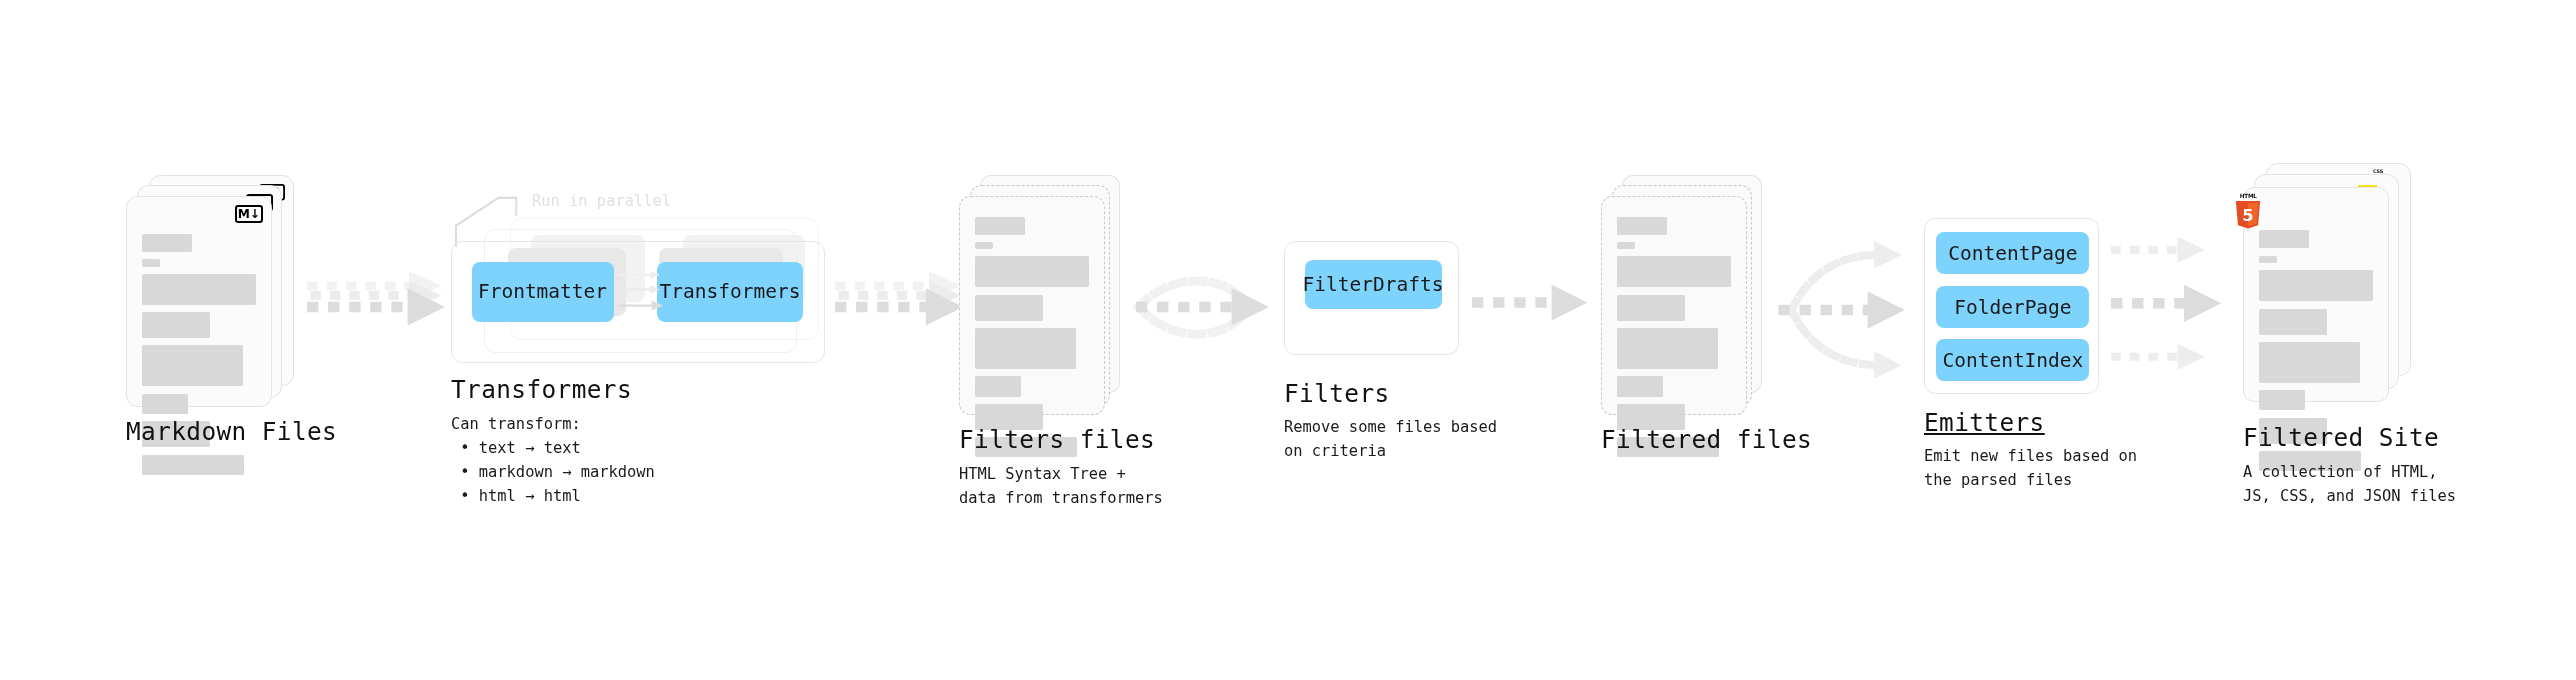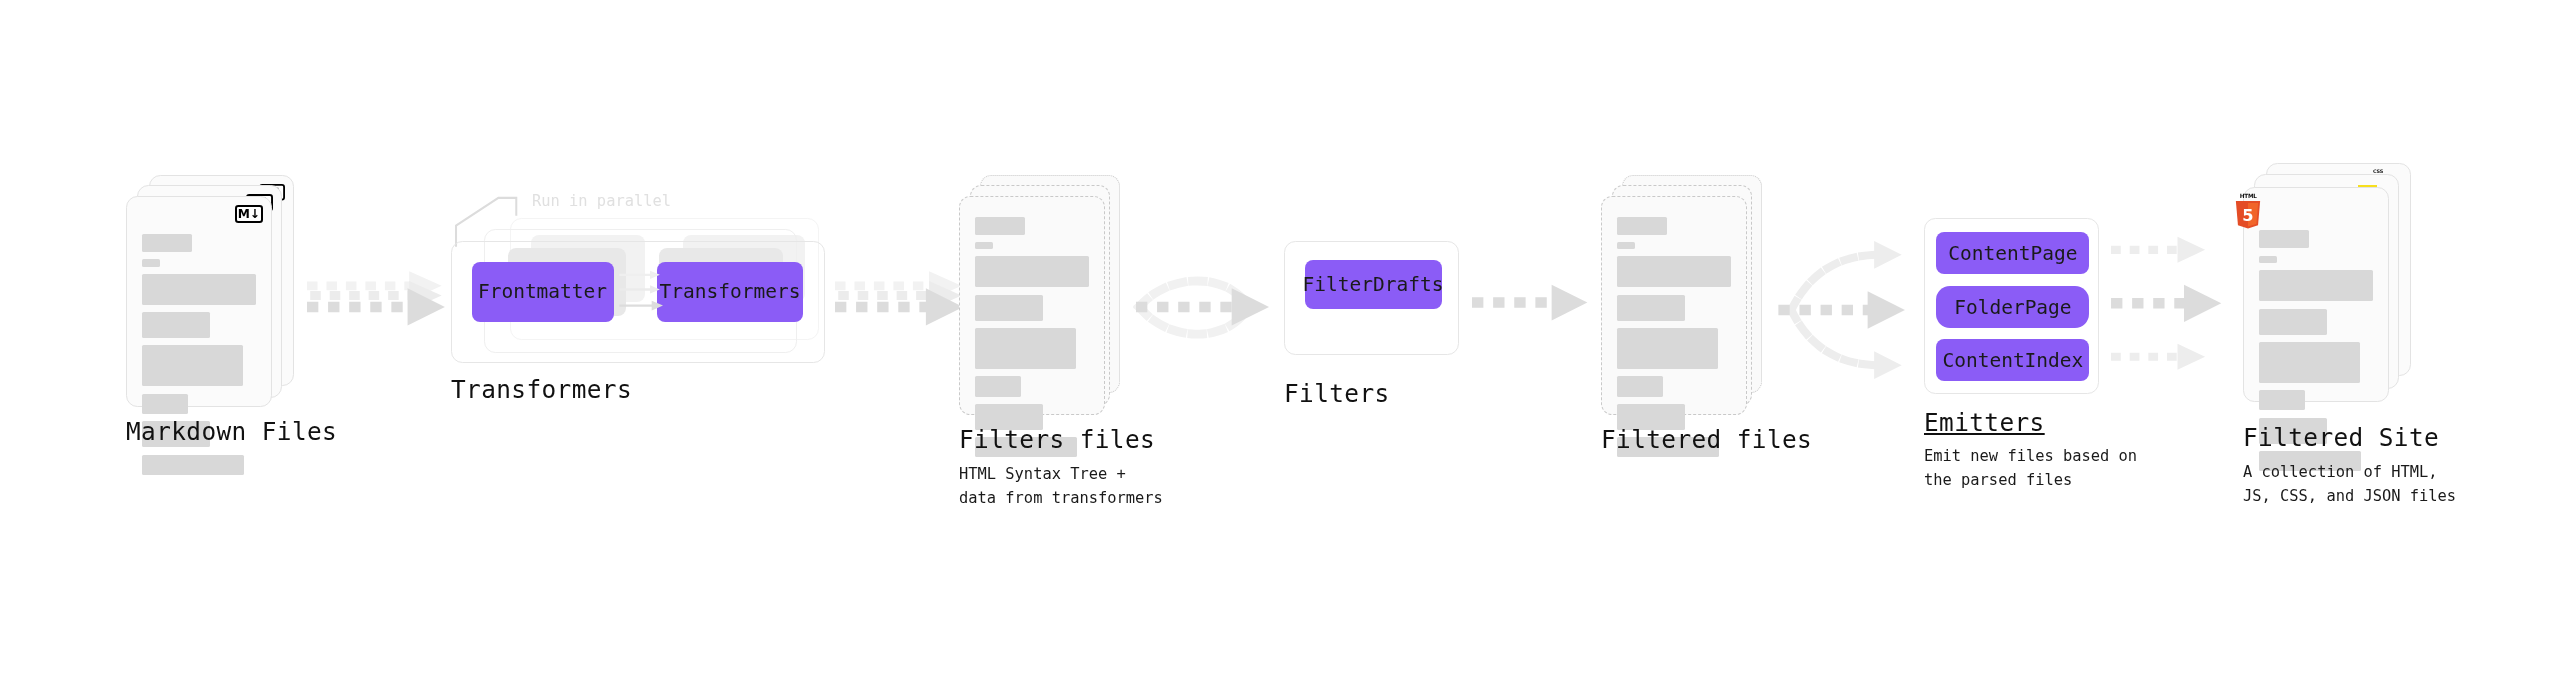--- a/index.html
+++ b/index.html
@@ -60,21 +60,21 @@
 
   
   .group-box {
     position: absolute;
     border: 1.6px solid #e3e3e3;
     border-radius: 11.4px;
     background: transparent;
   }
   .chip {
     position: absolute;
-    background: #8b5cf6;
+    background: #7dd3fc;
     border-radius: 8.1px;
     display: flex; align-items: center; justify-content: center;
     font-size: 19.5px; color: #1a1a1a;
     white-space: nowrap;
   }
   .chip.ghost { background: #eaeaea; }
 
   
   .title {
     position: absolute;
@@ -170,20 +170,24 @@
       <line x1="0" y1="6" x2="40" y2="6" stroke="#efefef" stroke-width="3"></line>
       <path d="M38,1 L50,6 L38,11 z" fill="#efefef"></path>
       <line x1="0" y1="24" x2="40" y2="24" stroke="#ebebeb" stroke-width="3"></line>
       <path d="M38,19 L50,24 L38,29 z" fill="#ebebeb"></path>
       <line x1="0" y1="44" x2="42" y2="44" stroke="#dcdcdc" stroke-width="3"></line>
       <path d="M40,38 L54,44 L40,50 z" fill="#dcdcdc"></path>
     </svg>
   </div>
 
   <div class="title" style="left:451px; top:375px;">Transformers</div>
+  <div class="caption" style="left:451px; top:413px;">Can transform:
+ • text → text
+ • markdown → markdown
+ • html → html</div>
 
   <svg class="node" style="left:835px; top:268px;" width="146" height="73" viewBox="0 0 180 90">
     <line x1="0" y1="22" x2="122" y2="22" stroke="#f2f2f2" stroke-width="11" stroke-dasharray="13 11"></line>
     <path d="M116,4 L156,22 L116,40 z" fill="#f2f2f2"></path>
     <line x1="4" y1="34" x2="122" y2="34" stroke="#ececec" stroke-width="11" stroke-dasharray="13 11"></line>
     <path d="M116,16 L156,34 L116,52 z" fill="#ececec"></path>
     <line x1="0" y1="48" x2="120" y2="48" stroke="#dcdcdc" stroke-width="13" stroke-dasharray="14 12"></line>
     <path d="M112,25 L158,48 L112,71 z" fill="#dcdcdc"></path>
   </svg>
 
@@ -215,20 +219,22 @@
     <line x1="0" y1="48" x2="124" y2="48" stroke="#dcdcdc" stroke-width="13" stroke-dasharray="14 12"></line>
     <path d="M118,25 L164,48 L118,71 z" fill="#dcdcdc"></path>
   </svg>
 
   <div class="node" style="left:1284px; top:241px; width:179px; height:114px;">
     <div class="group-box" style="left:0; top:0; width:175px; height:114px; border-color:#e6e6e6;text-align:right;">
       <div class="chip" style="left:19.5px; top:18px; width:137px; height:49px;">FilterDrafts</div>
     </div>
   </div>
   <div class="title" style="left:1284px; top:379px;">Filters</div>
+  <div class="caption" style="left:1284px; top:416px;">Remove some files based
+on criteria</div>
 
   <svg class="node" style="left:1472px; top:278px;" width="130" height="49" viewBox="0 0 160 60">
     <line x1="0" y1="30" x2="104" y2="30" stroke="#dcdcdc" stroke-width="13" stroke-dasharray="14 12"></line>
     <path d="M98,8 L142,30 L98,52 z" fill="#dcdcdc"></path>
   </svg>
 
   <div class="node" style="left:1601px; top:175px; width:183px; height:260px;">
     <div class="doc-stack" style="width:183px;height:260px;">
       <div class="doc-card dashed" style="left:21px; top:0px; width:140px; height:218px; border-style:dotted;"></div>
       <div class="doc-card dashed" style="left:10.6px; top:9.8px; width:140px; height:221px;"></div>
@@ -256,21 +262,21 @@
     <path d="M16,90 C40,140 80,158 124,158" fill="none" stroke="#ededed" stroke-width="10" stroke-dasharray="12 11" stroke-linecap="square"></path>
     <path d="M118,141 L152,158 L118,175 z" fill="#ededed"></path>
 
     <line x1="0" y1="90" x2="116" y2="90" stroke="#dcdcdc" stroke-width="13" stroke-dasharray="14 12"></line>
     <path d="M110,67 L156,90 L110,113 z" fill="#dcdcdc"></path>
   </svg>
 
   <div class="node" style="left:1924px; top:218px; width:179px; height:176px;">
     <div class="group-box" style="left:0; top:0; width:175px; height:176px; border-color:#e6e6e6;">
       <div class="chip" style="left:11.4px; top:13px; width:153px; height:42px;">ContentPage</div>
-      <div class="chip" style="left:11.4px; top:67px; width:153px; height:42px;border-radius:14px;">FolderPage</div>
+      <div class="chip" style="left:11.4px; top:67px; width:153px; height:42px;">FolderPage</div>
       <div class="chip" style="left:11.4px; top:120px; width:153px; height:42px;">ContentIndex</div>
     </div>
   </div>
   <div class="title" style="left:1924px; top:408px;text-decoration:underline;">Emitters</div>
   <div class="caption" style="left:1924px; top:445px;">Emit new files based on
 the parsed files</div>
 
   <svg class="node" style="left:2111px; top:232px;" width="146" height="154" viewBox="0 0 180 190">
     <line x1="0" y1="22" x2="88" y2="22" stroke="#ededed" stroke-width="10" stroke-dasharray="12 11"></line>
     <path d="M82,6 L116,22 L82,38 z" fill="#ededed"></path>

